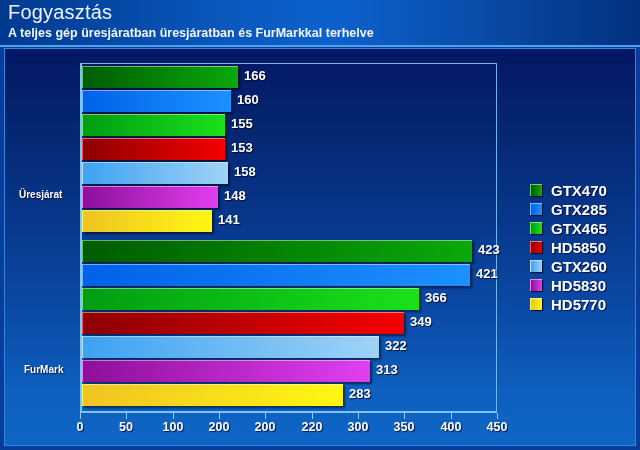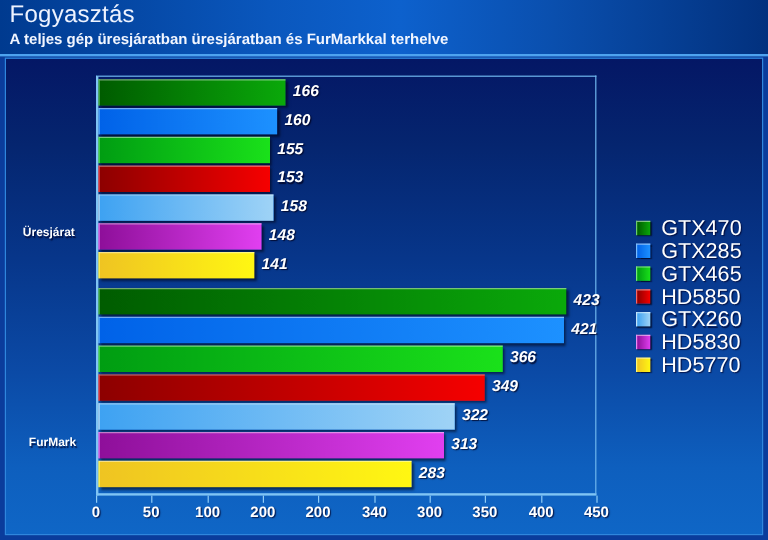--- a/index.html
+++ b/index.html
@@ -71,21 +71,20 @@
   
   #plot-area {
     position: absolute;
     left: 75px; top: 14px;
     width: 417px; height: 350px;
     border-left: 2px solid #7fc4f4;
     border-top: 1px solid #6fb6ee;
     border-right: 1px solid #6fb6ee;
     border-bottom: 2px solid #7fc4f4;
     box-sizing: border-box;
-    font-style: italic;
   }
 
   
   .group {
     position: absolute;
     left: 0;
     width: 100%;
   }
   #group-idle  { top: 2px;   height: 166px; }
   #group-furmark { top: 176px; height: 170px; }
@@ -173,22 +172,22 @@
   .legend-swatch {
     width: 12px; height: 12px;
     margin-right: 9px;
     box-shadow: 1px 1px 1px rgba(0,0,20,0.7);
     border-top: 1px solid rgba(255,255,255,0.5);
     border-left: 1px solid rgba(255,255,255,0.4);
     box-sizing: border-box;
     flex: 0 0 auto;
   }
   .legend-text {
-    font-size: 18px;
-    font-weight: normal;
+    font-size: 15px;
+    font-weight: bold;
     color: #ffffff;
     text-shadow: 1px 1px 1px rgba(0,0,40,0.75);
     white-space: nowrap;
   }
 </style>
 </head>
 <body>
 
 <div id="page">
 
@@ -271,21 +270,21 @@
         <div class="tick-label" style="left: 0px;">0</div>
         <div class="tick" style="left: 46px;"></div>
         <div class="tick-label" style="left: 46px;">50</div>
         <div class="tick" style="left: 93px;"></div>
         <div class="tick-label" style="left: 93px;">100</div>
         <div class="tick" style="left: 139px;"></div>
         <div class="tick-label" style="left: 139px;">200</div>
         <div class="tick" style="left: 185px;"></div>
         <div class="tick-label" style="left: 185px;">200</div>
         <div class="tick" style="left: 232px;"></div>
-        <div class="tick-label" style="left: 232px;">340</div>
+        <div class="tick-label" style="left: 232px;">220</div>
         <div class="tick" style="left: 278px;"></div>
         <div class="tick-label" style="left: 278px;">300</div>
         <div class="tick" style="left: 324px;"></div>
         <div class="tick-label" style="left: 324px;">350</div>
         <div class="tick" style="left: 371px;"></div>
         <div class="tick-label" style="left: 371px;">400</div>
         <div class="tick" style="left: 417px;"></div>
         <div class="tick-label" style="left: 417px;">450</div>
       </div>
 

